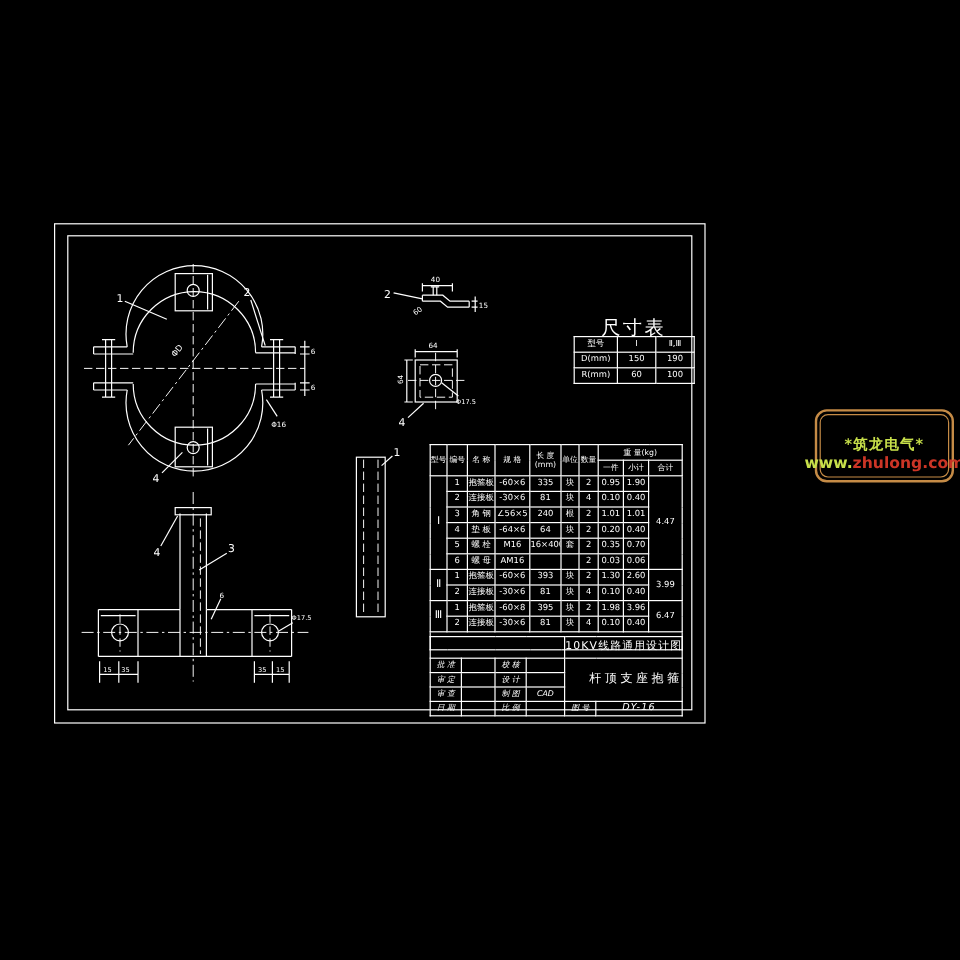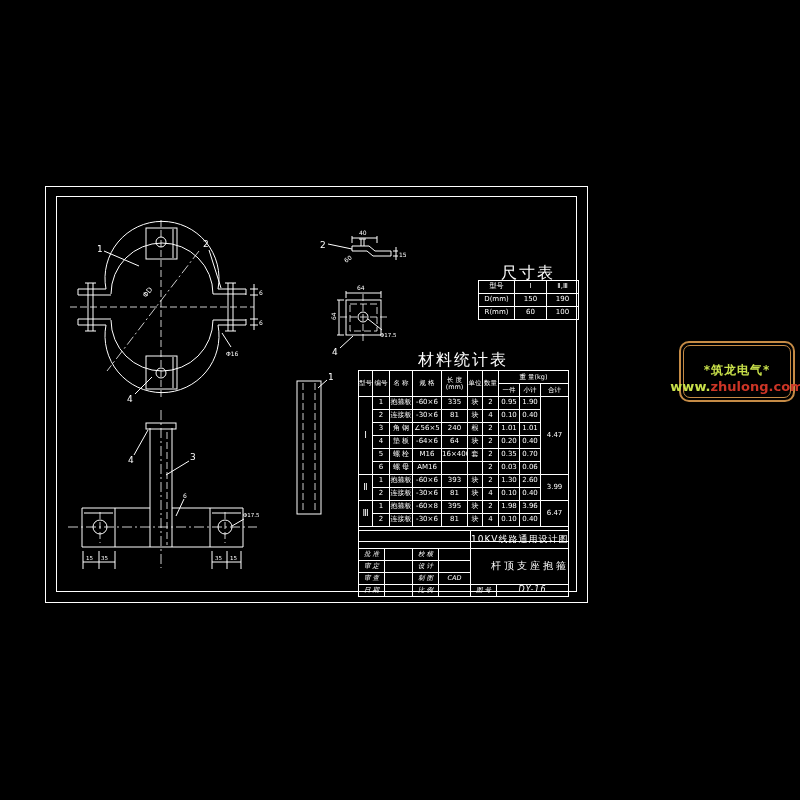--- a/index.html
+++ b/index.html
@@ -161,21 +161,20 @@
       <td>190</td>
     </tr>
     <tr>
       <td>R(mm)</td>
       <td>60</td>
       <td>100</td>
     </tr>
   </tbody>
     </table>
 
-  <div class="abs ttl" style="left:358px;top:350px;width:210px;">材料统计表</div>
   <table class="mat" style="left:358px;top:370px;width:210px;">
     <colgroup>
       <col style="width:14px">
         <col style="width:17px">
         <col style="width:23px">
         <col style="width:29px">
       <col style="width:26px">
         <col style="width:15px">
         <col style="width:16px">
         <col style="width:21px">

